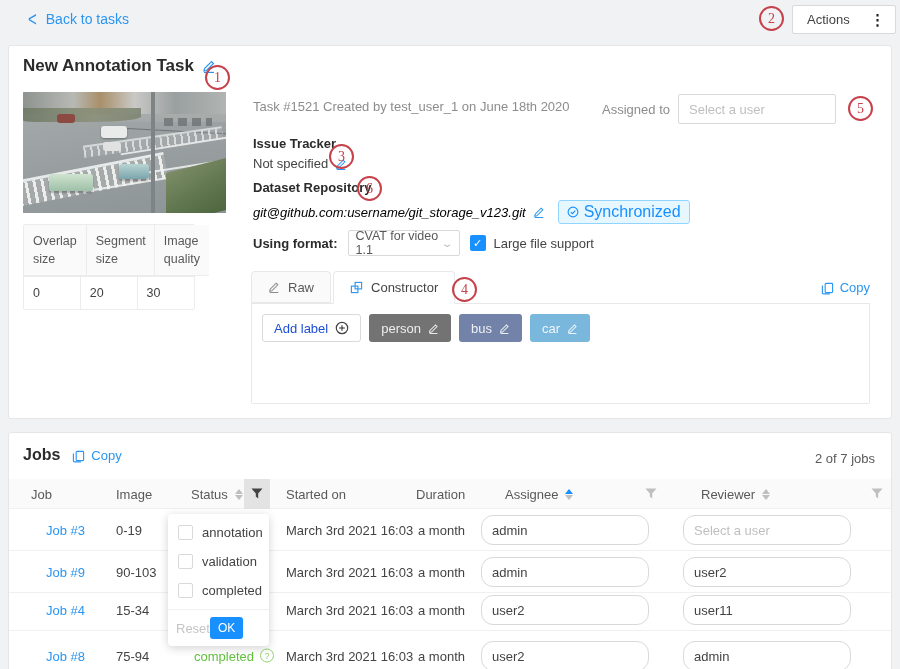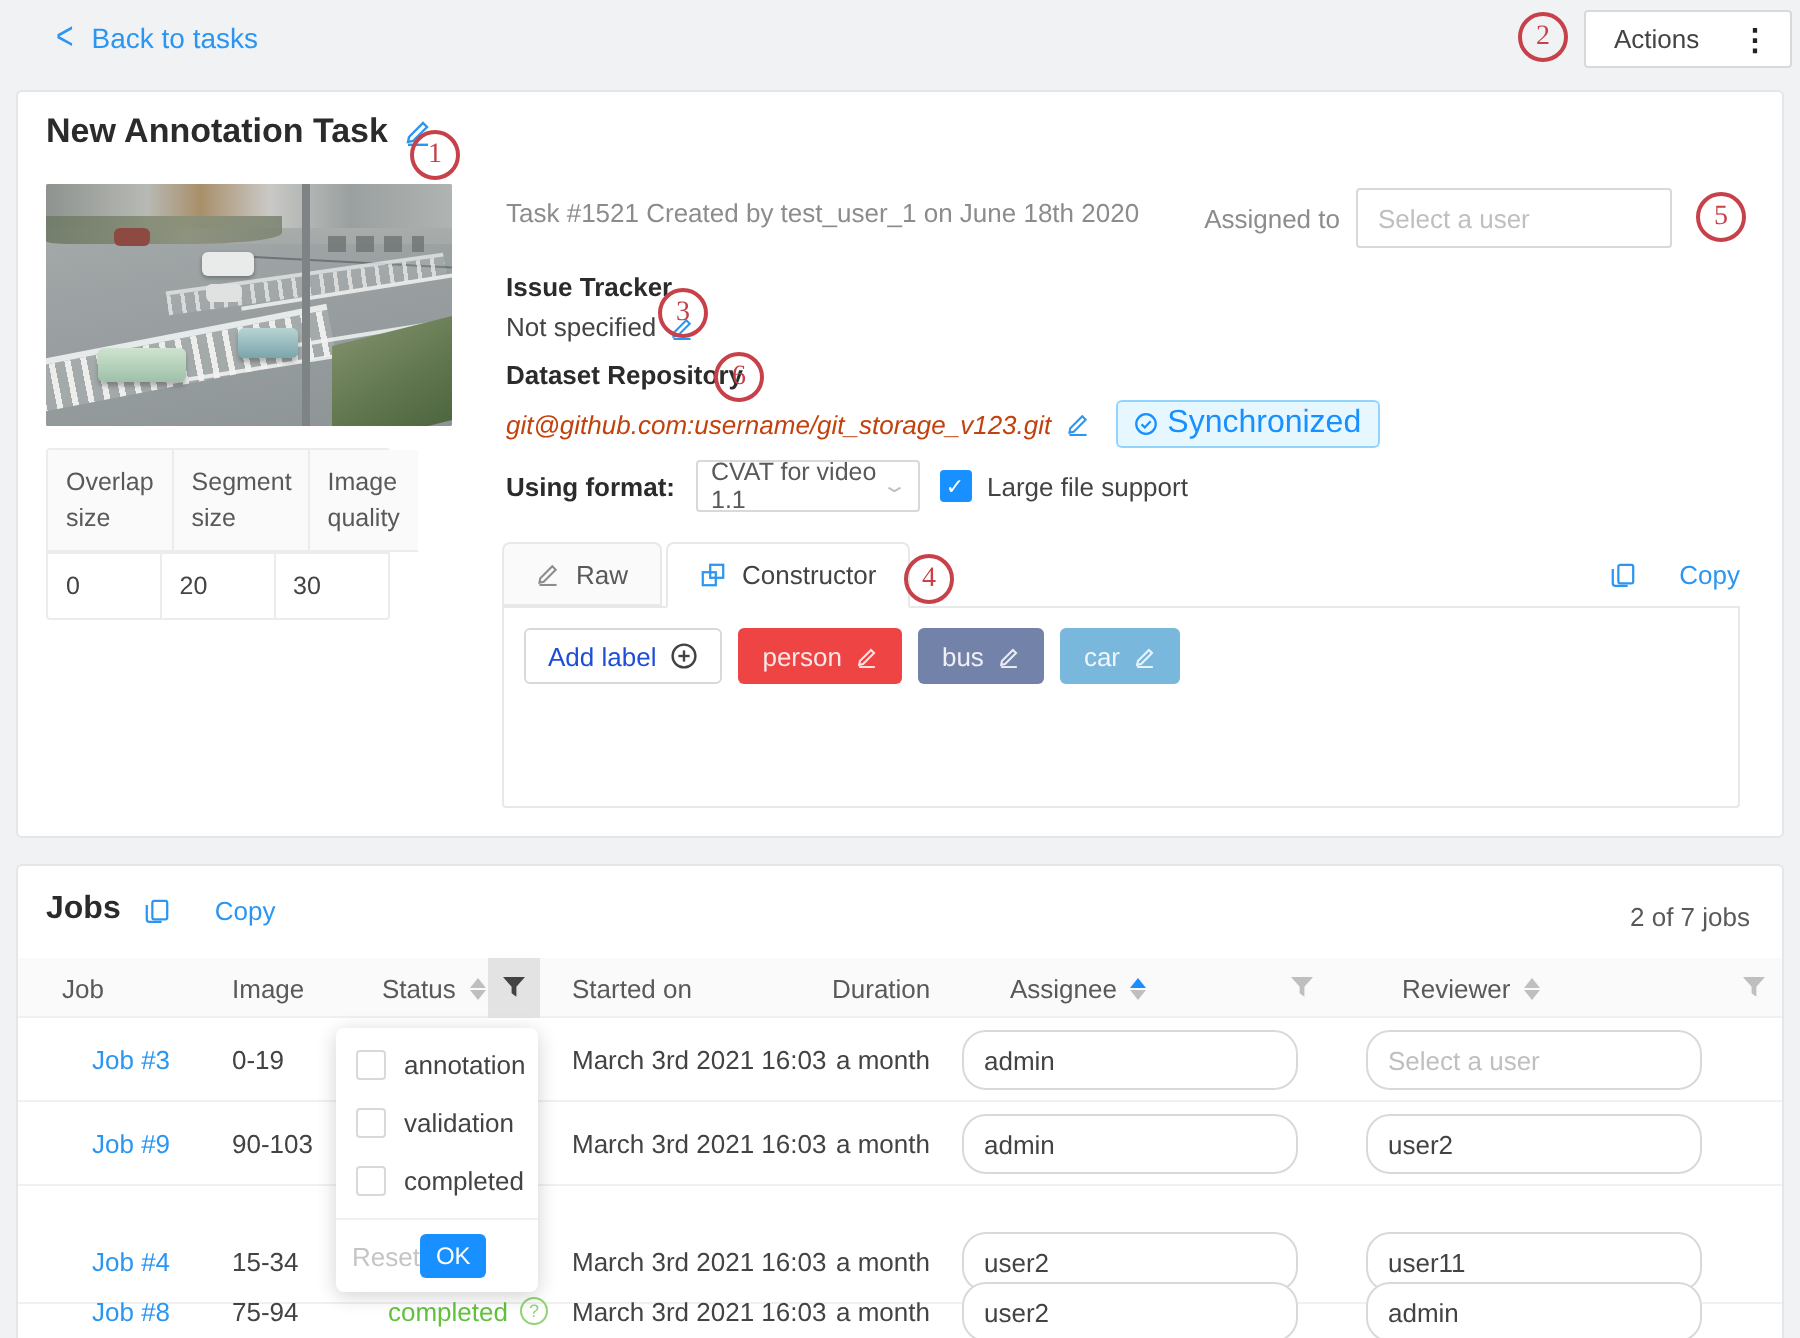--- a/index.html
+++ b/index.html
@@ -89,42 +89,42 @@
   .assigned-wrap { position:absolute; right:55px; top:48px; display:flex; align-items:center; gap:8px; }
   .assigned-label { color:#8c8c8c; font-size:13px; }
   .select-user-input { width:158px; height:30px; border:1px solid #d9d9d9; border-radius:2px;
     padding:0 10px; font-size:13px; font-family:"Liberation Sans",sans-serif; color:#434343; }
   .select-user-input::placeholder { color:#bfbfbf; }
   .section-label { font-weight:700; color:#2b2b2b; font-size:13px; }
   .issue-block { position:absolute; left:244px; top:90px; }
   .issue-value { margin-top:5px; display:flex; align-items:center; gap:7px; color:#434343; }
   .repo-block { position:absolute; left:244px; top:134px; }
   .repo-value { margin-top:5px; display:flex; align-items:center; gap:7px; }
-  .repo-url { font-style:italic; color:#c2410c; }
+  .repo-url { font-style:italic; color:#000000; }
   .sync-tag { display:inline-flex; align-items:center; gap:5px; margin-left:6px;
     background:#e6f7ff; border:1px solid #91d5ff; color:#1890ff;
     border-radius:3px; padding:2px 8px; font-size:16px; cursor:pointer; }
   .format-row { position:absolute; left:244px; top:184px; display:flex; align-items:center; gap:10px; }
   .format-select { width:112px; height:26px; border:1px solid #d9d9d9; border-radius:2px;
     display:flex; align-items:center; justify-content:space-between; padding:0 7px;
     font-size:12.5px; color:#595959; cursor:pointer; }
   .chevron-down { color:#bfbfbf; font-size:10px; transform:scaleX(1.6); }
   .checkbox-wrap { display:flex; align-items:center; gap:8px; cursor:pointer; }
   .checkbox { width:16px; height:16px; background:#1890ff; border-radius:2px;
     color:#fff; font-size:11px; display:flex; align-items:center; justify-content:center; }
   
   .tabbar { position:absolute; left:242px; top:226px; right:21px; height:32px;
     border-bottom:1px solid #e8e8e8; display:flex; align-items:flex-end; }
   .tab { height:32px; display:flex; align-items:center; gap:8px; padding:0 16px;
     border:1px solid #e8e8e8; border-radius:4px 4px 0 0; background:#fafafa;
     color:#595959; cursor:pointer; margin-right:2px; font-size:13px; }
   .tab.active { background:#fff; border-bottom-color:#fff; color:#434343; margin-bottom:-1px; height:33px; }
   .tab .ticon { color:#8c8c8c; display:inline-flex; }
   .tab.active .ticon { color:#2b96f1; }
-  .copy-link { margin-left:auto; display:flex; align-items:center; gap:22px;
+  .copy-link { margin-left:auto; display:flex; align-items:flex-end; gap:6px;
     color:#2b96f1; cursor:pointer; margin-bottom:8px; font-size:13px; }
   .constructor-box { position:absolute; left:242px; top:258px; right:21px; height:100px;
     border:1px solid #e8e8e8; border-top:none; border-radius:0 0 2px 2px; padding:10px; }
   .labels-row { display:flex; gap:8px; }
   .add-label-btn { height:28px; border:1px solid #d9d9d9; border-radius:3px; background:#fff;
     display:flex; align-items:center; gap:7px; padding:0 11px; font-size:13px; color:#1d4ed8; cursor:pointer; }
   .label-chip { height:28px; border-radius:3px; display:flex; align-items:center; gap:7px;
     padding:0 12px; color:rgba(255,255,255,.88); font-size:13px; cursor:pointer; }
   .label-chip .edit-icon { color:rgba(255,255,255,.85); }
   
@@ -309,21 +309,21 @@
   <div class="constructor-box">
     <div class="labels-row">
       <button class="add-label-btn">
         <span>Add label</span>
         <svg width="14" height="14" viewBox="0 0 14 14" fill="none" stroke="#434343" stroke-width="1.2">
           <circle cx="7" cy="7" r="5.7"></circle>
             <line x1="7" y1="4.2" x2="7" y2="9.8"></line>
             <line x1="4.2" y1="7" x2="9.8" y2="7"></line>
         </svg>
       </button>
-      <div class="label-chip" style="background-color: #ef4444;">
+      <div class="label-chip" style="background-color: #737373;">
         <span>person</span>
         <span class="edit-icon">
           <svg width="11" height="11" viewBox="0 0 14 14" fill="none" stroke="currentColor" stroke-width="1.3">
             <path d="M2.5 9.5 L2 12 L4.5 11.5 L11.5 4.5 L9.5 2.5 Z"></path>
               <line x1="2" y1="13.4" x2="12" y2="13.4"></line>
           </svg>
         </span>
       </div>
       <div class="label-chip" style="background-color: rgb(115, 130, 168);">
         <span>bus</span>
@@ -422,21 +422,21 @@
 
   <div class="jrow" style="top:118px;">
     <span class="jcell job-link" style="left:37px;">Job #9</span>
     <span class="jcell" style="left:107px;">90-103</span>
     <span class="jcell" style="left:277px;">March 3rd 2021 16:03</span>
     <span class="jcell" style="left:409px;">a month</span>
     <input class="cell-input" style="position: absolute; left: 472px; top: 6px;" value="admin">
     <input class="cell-input" style="position: absolute; left: 674px; top: 6px;" value="user2">
   </div>
 
-  <div class="jrow" style="top:177px;">
+  <div class="jrow" style="top:156px;">
     <span class="jcell job-link" style="left:37px;">Job #4</span>
     <span class="jcell" style="left:107px;">15-34</span>
     <span class="jcell" style="left:277px;">March 3rd 2021 16:03</span>
     <span class="jcell" style="left:409px;">a month</span>
     <input class="cell-input" style="position: absolute; left: 472px; top: 6px;" value="user2">
     <input class="cell-input" style="position: absolute; left: 674px; top: 6px;" value="user11">
   </div>
 
   <div class="jrow" style="top:202px;">
     <span class="jcell job-link" style="left:37px;">Job #8</span>

